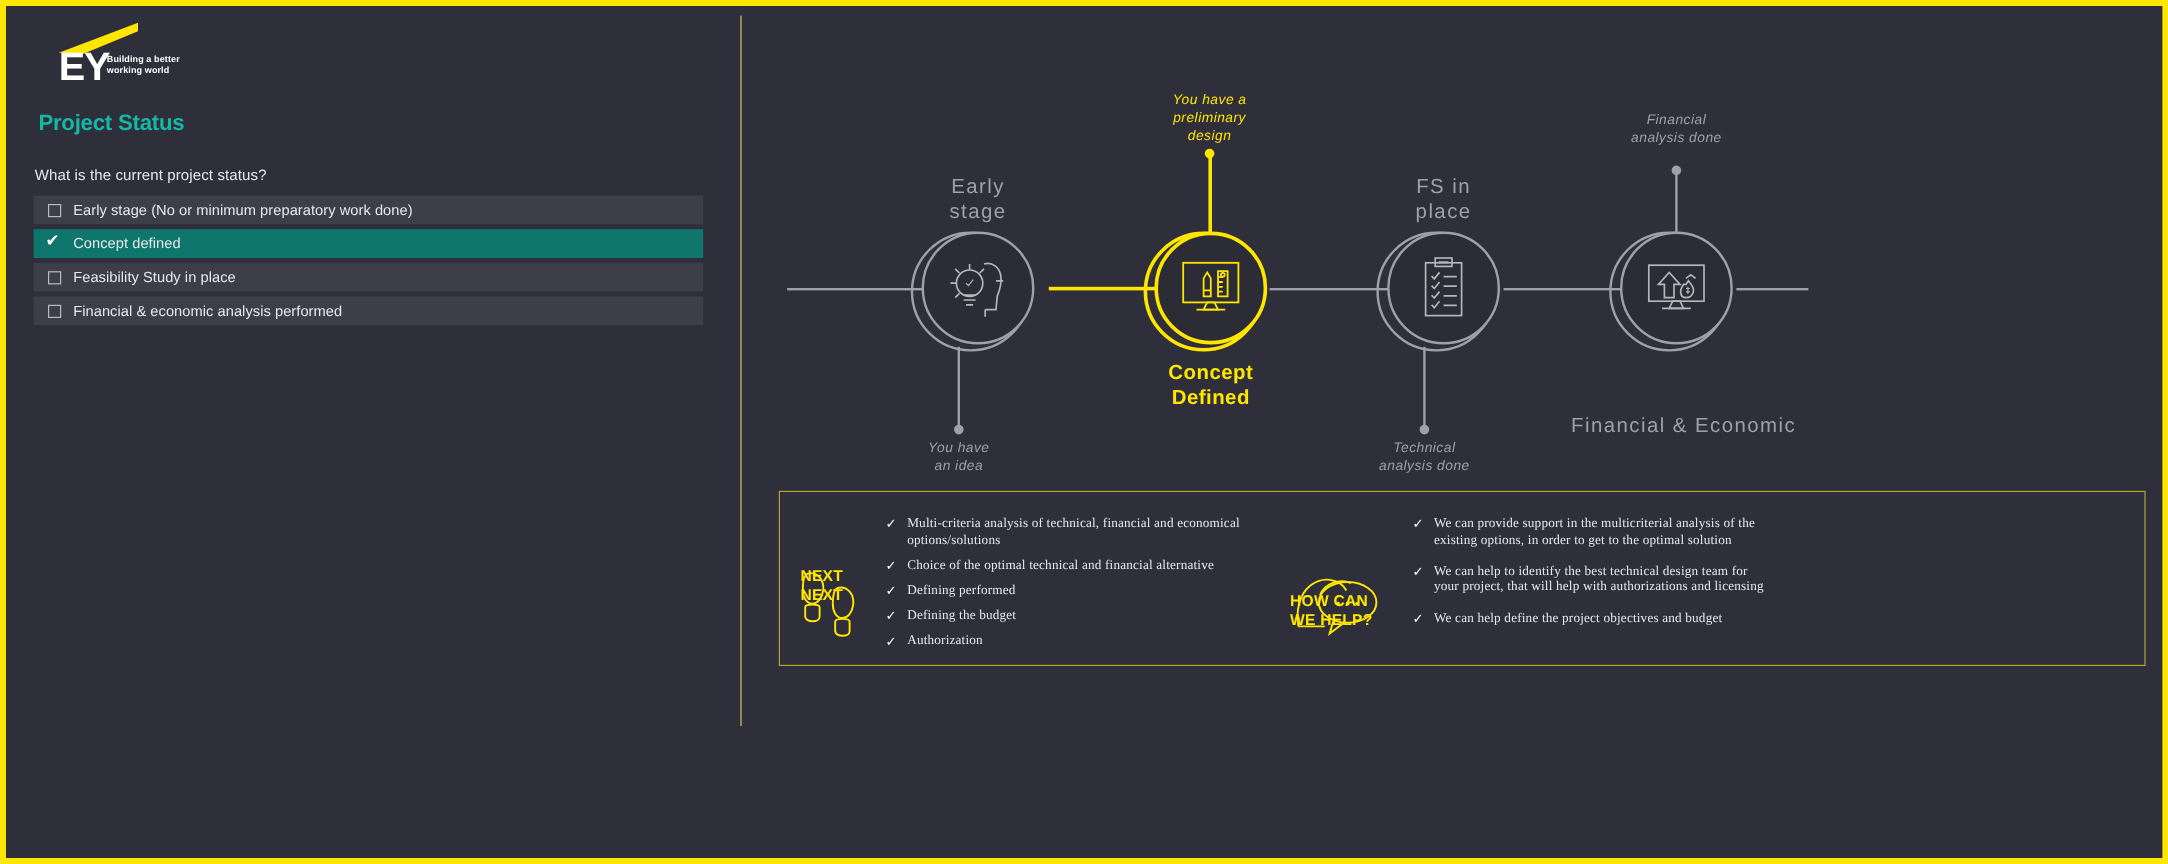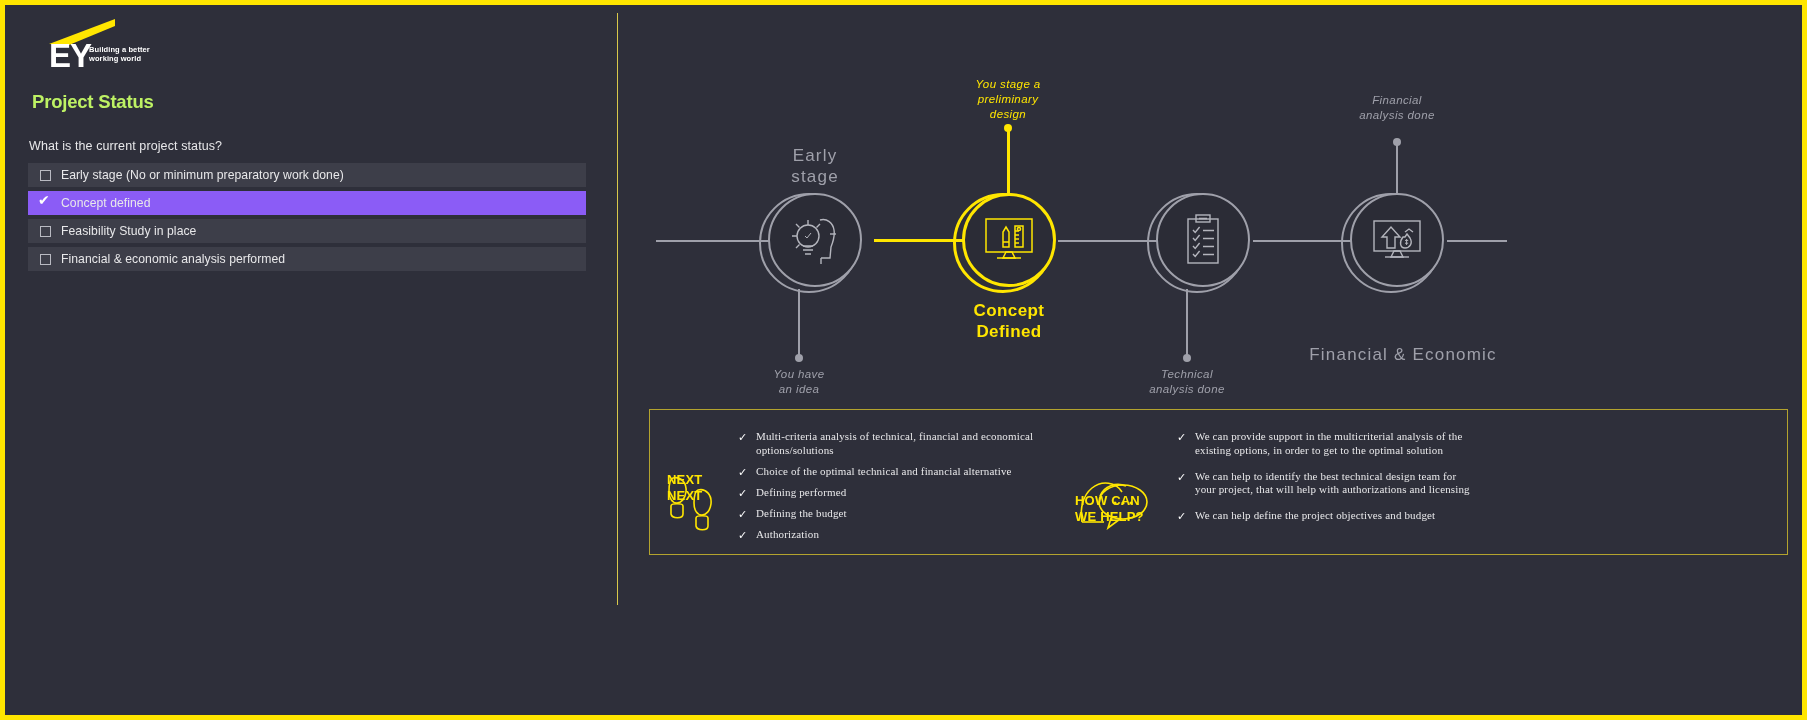--- a/index.html
+++ b/index.html
@@ -27,34 +27,34 @@
     line-height: 33px;
   }
   .ey-tagline {
     position: absolute; left: 60px; top: 26px;
     font-size: 7.5px; color: #ffffff; font-weight: bold; line-height: 9px;
     letter-spacing: 0.1px;
   }
 
   #page-title {
     position: absolute; left: 27px; top: 86px;
-    font-size: 18.5px; font-weight: bold; color: #bef264; letter-spacing: -0.2px;
+    font-size: 18.5px; font-weight: bold; color: #14b8a6; letter-spacing: -0.2px;
   }
   #question-label {
     position: absolute; left: 24px; top: 134px;
     font-size: 12.5px; color: #e8e8ea; letter-spacing: 0.1px;
   }
 
   #options { position: absolute; left: 23px; top: 158px; width: 558px; }
   .option-row {
     position: relative; height: 24px; width: 558px;
     background: #3d3e49; margin-bottom: 4px;
     display: flex; align-items: center;
   }
-  .option-row.selected { background: #8b5cf6; }
+  .option-row.selected { background: #0f766e; }
   .cbox {
     width: 11px; height: 11px; margin-left: 12px; margin-right: 10px;
     border: 1.3px solid #b9bac2; background: transparent; flex: 0 0 auto;
     position: relative;
   }
   .cbox.checked { border: none; }
   .cbox.checked::after {
     content: "\2714"; position: absolute; left: -2px; top: -5px;
     font-size: 14px; color: #ffffff; line-height: 14px;
   }
@@ -225,40 +225,44 @@
       </div>
       <div class="node-title active" style="left:-44px; top:109px;">
         <div>Concept</div>
         <div>Defined</div>
       </div>
     </div>
 
     <div class="stem active" style="left:386px; top:122px; height:68px;"></div>
     <div class="stem-dot active" style="left:383px; top:119px;"></div>
     <div class="node-note active" style="left:292px; top:72px;">
-      <div>You stage a</div>
+      <div>You have a</div>
       <div>preliminary</div>
       <div>design</div>
     </div>
 
     <div class="node" style="left:526px; top:186px; width:112px; height:104px;">
       <div class="ring-outer" style="left:0; top:2px;"></div>
       <div class="ring-inner"></div>
       <div class="node-icon">
         <svg width="44" height="54" viewBox="0 0 44 54" fill="none" stroke="#b4b5bd" stroke-width="1.4">
           <rect x="7" y="6" width="30" height="44"></rect>
           <rect x="15" y="2" width="14" height="7"></rect>
           <path d="M18 5.5 L26 5.5" stroke-width="1.6"></path>
           <path d="M12 17 l2.2 2.4 l4.4 -5.4"></path>
           <path d="M12 25 l2.2 2.4 l4.4 -5.4"></path>
           <path d="M12 33 l2.2 2.4 l4.4 -5.4"></path>
           <path d="M12 41 l2.2 2.4 l4.4 -5.4"></path>
           <path d="M22 17.5 L33 17.5 M22 25.5 L33 25.5 M22 33.5 L33 33.5 M22 41.5 L33 41.5"></path>
         </svg>
       </div>
+      <div class="node-title" style="left:-44px; top:-46px;">
+        <div>FS in</div>
+        <div>place</div>
+      </div>
     </div>
 
     <div class="stem" style="left:565px; top:284px; height:70px;"></div>
     <div class="stem-dot" style="left:562px; top:349px;"></div>
     <div class="node-note" style="left:471px; top:362px;">
       <div>Technical</div>
       <div>analysis done</div>
     </div>
 
     <div class="node" style="left:720px; top:186px; width:112px; height:104px;">

